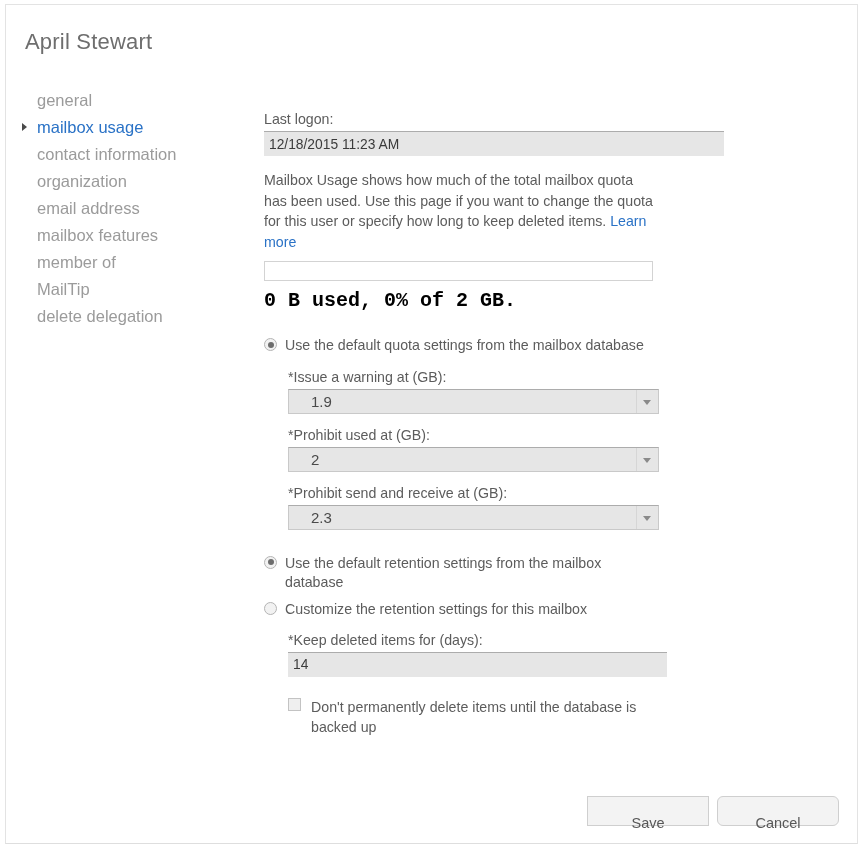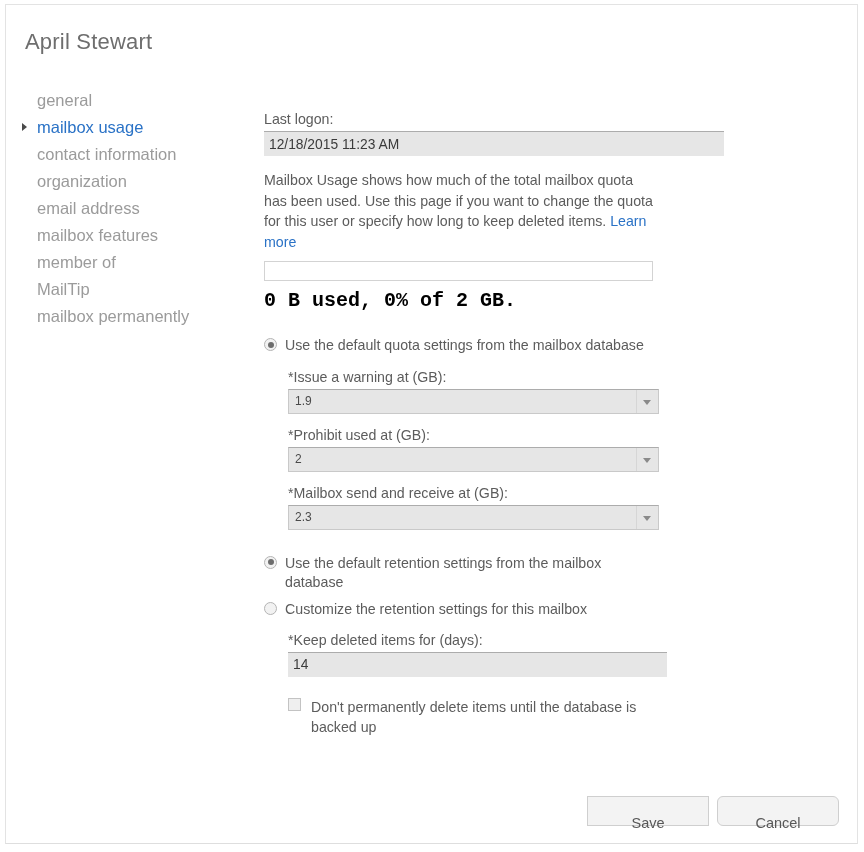--- a/index.html
+++ b/index.html
@@ -177,24 +177,24 @@
   .dropdown {
     position: relative;
     width: 371px;
     height: 25px;
     background: #e6e6e6;
     border: 1px solid #c9c9c9;
     border-top-color: #acacac;
     box-sizing: border-box;
   }
   .dropdown .val {
-    font-size: 12px;
+    font-size: 15px;
     color: #4a4a4a;
     line-height: 23px;
-    padding-left: 6px;
+    padding-left: 22px;
   }
   .dropdown .arrow-box {
     position: absolute;
     right: 0;
     top: 0;
     width: 21px;
     height: 23px;
     border-left: 1px solid #d6d6d6;
   }
   .dropdown .arrow-box::after {
@@ -300,21 +300,21 @@
     <div class="nav-item">
       <span>mailbox features</span>
     </div>
     <div class="nav-item">
       <span>member of</span>
     </div>
     <div class="nav-item">
       <span>MailTip</span>
     </div>
     <div class="nav-item">
-      <span>mailbox permanently</span>
+      <span>delete delegation</span>
     </div>
   </div>
 
   <div class="content">
 
     <div class="field-label">Last logon:</div>
     <div class="readonly-input">12/18/2015 11:23 AM</div>
 
     <div class="desc">
       <span>Mailbox Usage shows how much of the total mailbox quota has been used. Use this page if you want to change the quota for this user or specify how long to keep deleted items. </span><a class="link">Learn more</a>
@@ -342,21 +342,21 @@
 
       <div class="sub-field">
         <div class="field-label">*Prohibit used at (GB):</div>
         <div class="dropdown">
           <div class="val">2</div>
           <span class="arrow-box"></span>
         </div>
       </div>
 
       <div class="sub-field">
-        <div class="field-label">*Mailbox send and receive at (GB):</div>
+        <div class="field-label">*Prohibit send and receive at (GB):</div>
         <div class="dropdown">
           <div class="val">2.3</div>
           <span class="arrow-box"></span>
         </div>
       </div>
     </div>
 
     <div class="section">
       <div class="radio-row checked">
         <span class="radio-mark"></span>

